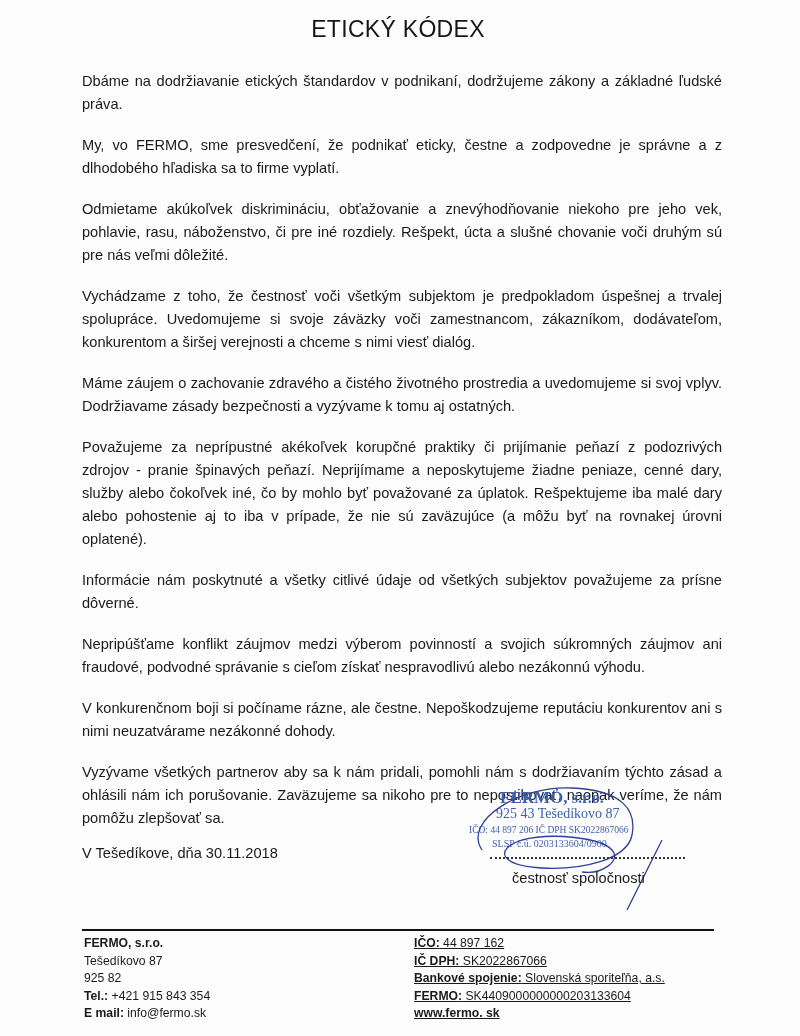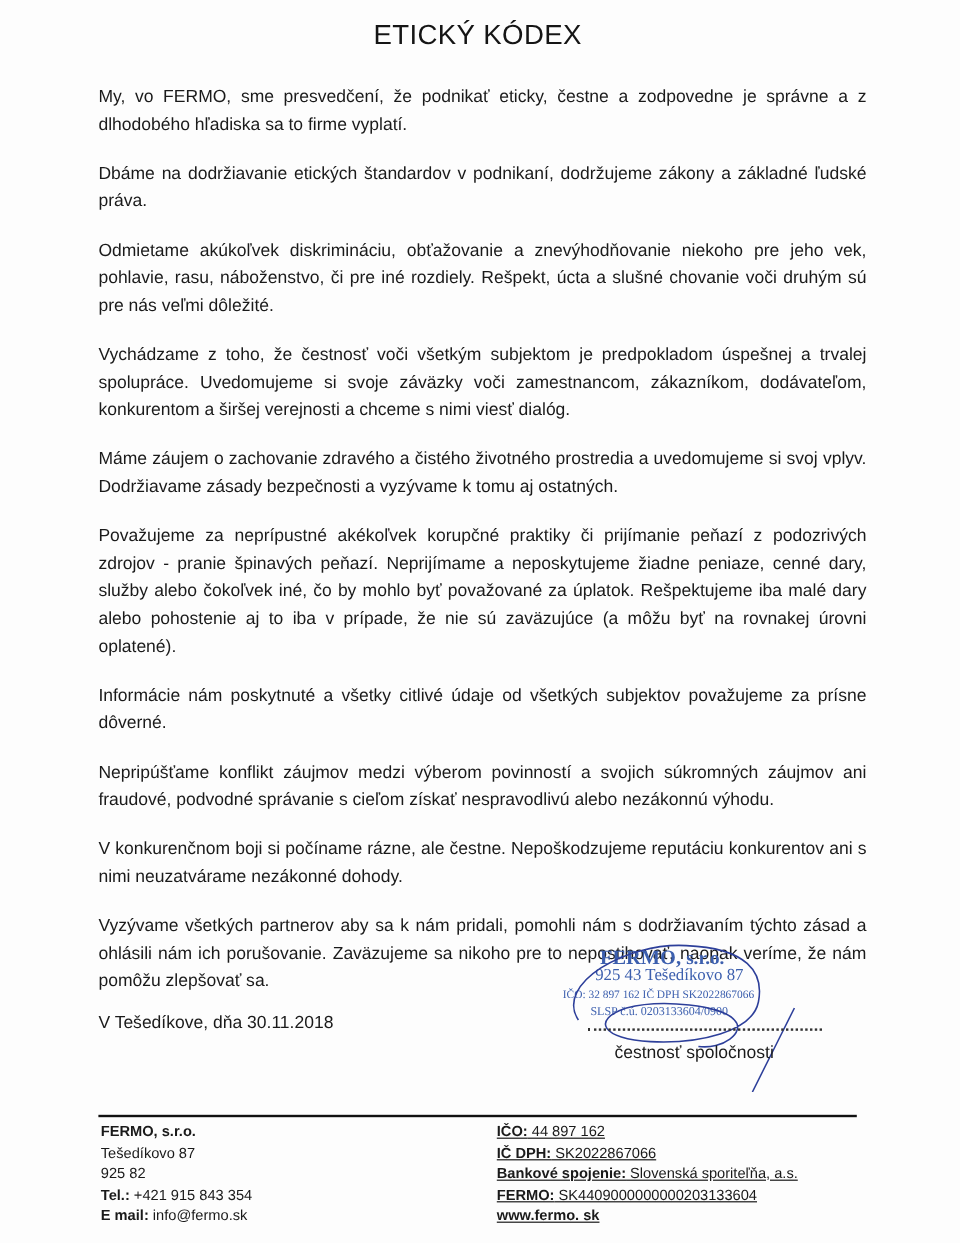--- a/index.html
+++ b/index.html
@@ -29,38 +29,38 @@
   .footer-col b { font-weight: bold; }
 </style>
 </head>
 <body>
 
 <div class="page">
 
   <div class="title">ETICKÝ KÓDEX</div>
 
   <div class="body-text">
+    <p>Dbáme na dodržiavanie etických štandardov v podnikaní, dodržujeme zákony a základné ľudské práva.</p>
     <p>My, vo FERMO, sme presvedčení, že podnikať  eticky, čestne a zodpovedne je správne a z dlhodobého hľadiska sa to firme  vyplatí.</p>
-    <p>Dbáme na dodržiavanie etických štandardov v podnikaní, dodržujeme zákony a základné ľudské práva.</p>
     <p>Odmietame akúkoľvek diskrimináciu, obťažovanie a znevýhodňovanie niekoho pre jeho vek, pohlavie, rasu, náboženstvo, či pre iné rozdiely. Rešpekt, úcta a slušné chovanie voči druhým sú pre nás  veľmi dôležité.</p>
     <p>Vychádzame z toho, že čestnosť voči všetkým subjektom je predpokladom úspešnej a trvalej spolupráce. Uvedomujeme si svoje záväzky voči  zamestnancom, zákazníkom, dodávateľom, konkurentom a  širšej verejnosti a chceme s nimi viesť dialóg.</p>
     <p>Máme záujem o zachovanie zdravého a čistého životného prostredia a uvedomujeme si svoj vplyv. Dodržiavame zásady bezpečnosti a vyzývame k tomu aj ostatných.</p>
     <p>Považujeme za neprípustné akékoľvek korupčné praktiky  či  prijímanie peňazí z podozrivých zdrojov - pranie špinavých peňazí. Neprijímame a  neposkytujeme žiadne peniaze, cenné dary, služby alebo čokoľvek iné, čo by mohlo byť považované za úplatok. Rešpektujeme iba malé dary alebo pohostenie aj to iba  v prípade, že nie sú zaväzujúce (a môžu byť na rovnakej úrovni oplatené).</p>
     <p>Informácie  nám poskytnuté a všetky citlivé údaje od všetkých  subjektov považujeme za prísne dôverné.</p>
     <p> Nepripúšťame konflikt záujmov medzi  výberom povinností a svojich súkromných záujmov ani fraudové, podvodné  správanie s cieľom získať nespravodlivú alebo nezákonnú výhodu.</p>
     <p>V konkurenčnom boji si počíname rázne, ale čestne. Nepoškodzujeme reputáciu konkurentov ani s nimi neuzatvárame nezákonné dohody.</p>
     <p>Vyzývame všetkých partnerov aby sa k nám pridali, pomohli nám s dodržiavaním týchto zásad a ohlásili nám ich  porušovanie. Zaväzujeme sa nikoho pre to nepostihovať, naopak veríme, že nám pomôžu zlepšovať sa.</p>
   </div>
 
   <div class="place-date">V Tešedíkove, dňa 30.11.2018</div>
 
   <div class="stamp">
     <div class="s-line s1"><span>FERMO,</span> <small>s.r.o.</small></div>
     <div class="s-line s2">925 43 Tešedíkovo 87</div>
-    <div class="s-line s3">IČO: 32 897 162   IČ DPH  SK2022867066</div>
+    <div class="s-line s3">IČO: 44 897 206   IČ DPH  SK2022867066</div>
     <div class="s-line s4">SLSP č.ú.  0203133604/0900</div>
     <svg width="240" height="130" viewBox="0 0 240 130">
       <path d="M20,70 C0,40 60,5 110,8 C160,10 175,30 170,55 C165,80 120,90 80,88 C40,86 30,70 60,60 C90,52 140,58 150,70 C160,80 140,95 120,92" fill="none" stroke="#2d3f9a" stroke-width="1.3"></path>
       <path d="M200,60 C190,80 175,110 165,130" fill="none" stroke="#2d3f9a" stroke-width="1.3"></path>
     </svg>
   </div>
 
   <div class="sig-dots"></div>
   <div class="sig-label">čestnosť spoločnosti</div>
 

